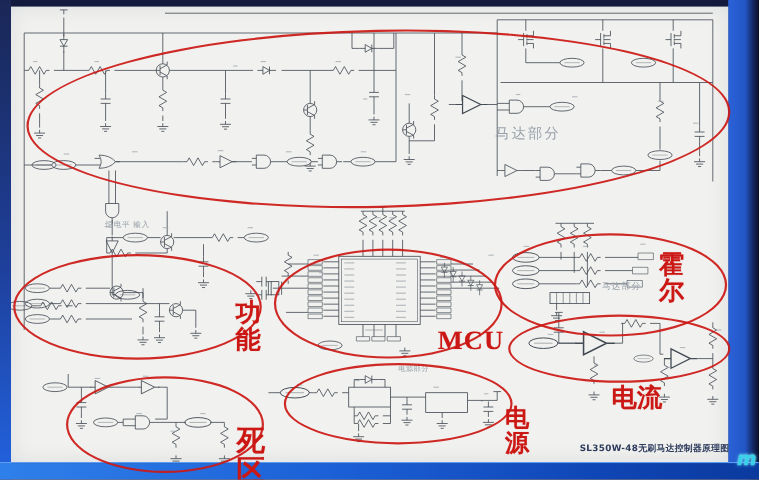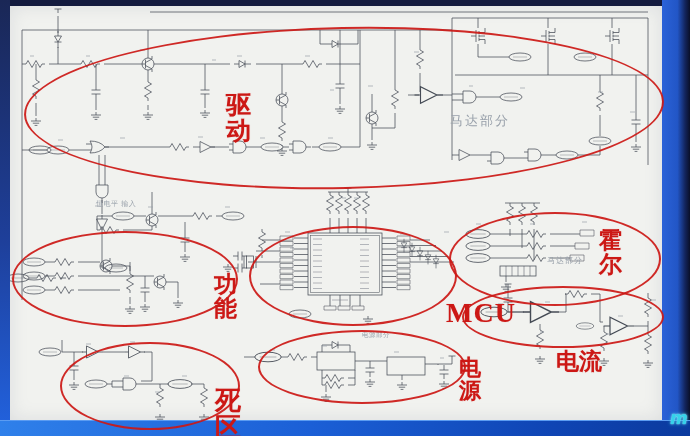--- a/index.html
+++ b/index.html
@@ -321,28 +321,28 @@
   </svg>
 
   <div class="red-ellipse" style="left:24px;top:27px;width:636px;height:158px;transform:rotate(-1.2deg);"></div>
   <div class="red-ellipse" style="left:12px;top:231px;width:222px;height:92px;"></div>
   <div class="red-ellipse" style="left:249px;top:226px;width:204px;height:96px;"></div>
   <div class="red-ellipse" style="left:449px;top:212px;width:208px;height:90px;"></div>
   <div class="red-ellipse" style="left:462px;top:286px;width:198px;height:58px;"></div>
   <div class="red-ellipse" style="left:258px;top:330px;width:204px;height:70px;"></div>
   <div class="red-ellipse" style="left:60px;top:342px;width:176px;height:84px;"></div>
 
-  <div class="vlab" style="left:226px;top:92px;font-size:25px;">驱动</div>
   <div class="vlab" style="left:214px;top:273px;font-size:23px;">功能</div>
-  <div class="hlab" style="left:398px;top:297px;font-size:28px;letter-spacing:1px;margin-left:48px;">MCU</div>
+  <div class="hlab" style="left:398px;top:297px;font-size:24px;letter-spacing:1px;">MCU</div>
   <div class="vlab" style="left:599px;top:229px;font-size:23px;">霍尔</div>
-  <div class="vlab" style="left:459px;top:356px;font-size:22px;">电源</div>
+  <div class="vlab" style="left:459px;top:368px;font-size:22px;">电源</div>
   <div class="hlab" style="left:556px;top:346px;font-size:23px;">电流</div>
   <div class="vlab" style="left:215px;top:387px;font-size:26px;">死区</div>
 
   <div class="glab" style="left:450px;top:112px;font-size:13px;">马达部分</div>
   <div class="glab" style="left:547px;top:255px;font-size:8px;letter-spacing:1px;">马达部分</div>
   <div class="glab" style="left:327px;top:331px;font-size:6.5px;letter-spacing:.5px;margin-left:35px;">电源部分</div>
   <div class="glab" style="left:96px;top:199px;font-size:7px;letter-spacing:.5px;">恒电平 输入</div>
 
+  <div id="footer-title">SL350W-48无刷马达控制器原理图</div>
   <div id="watermark">m</div>
 
 </div>
 
 </body></html>

